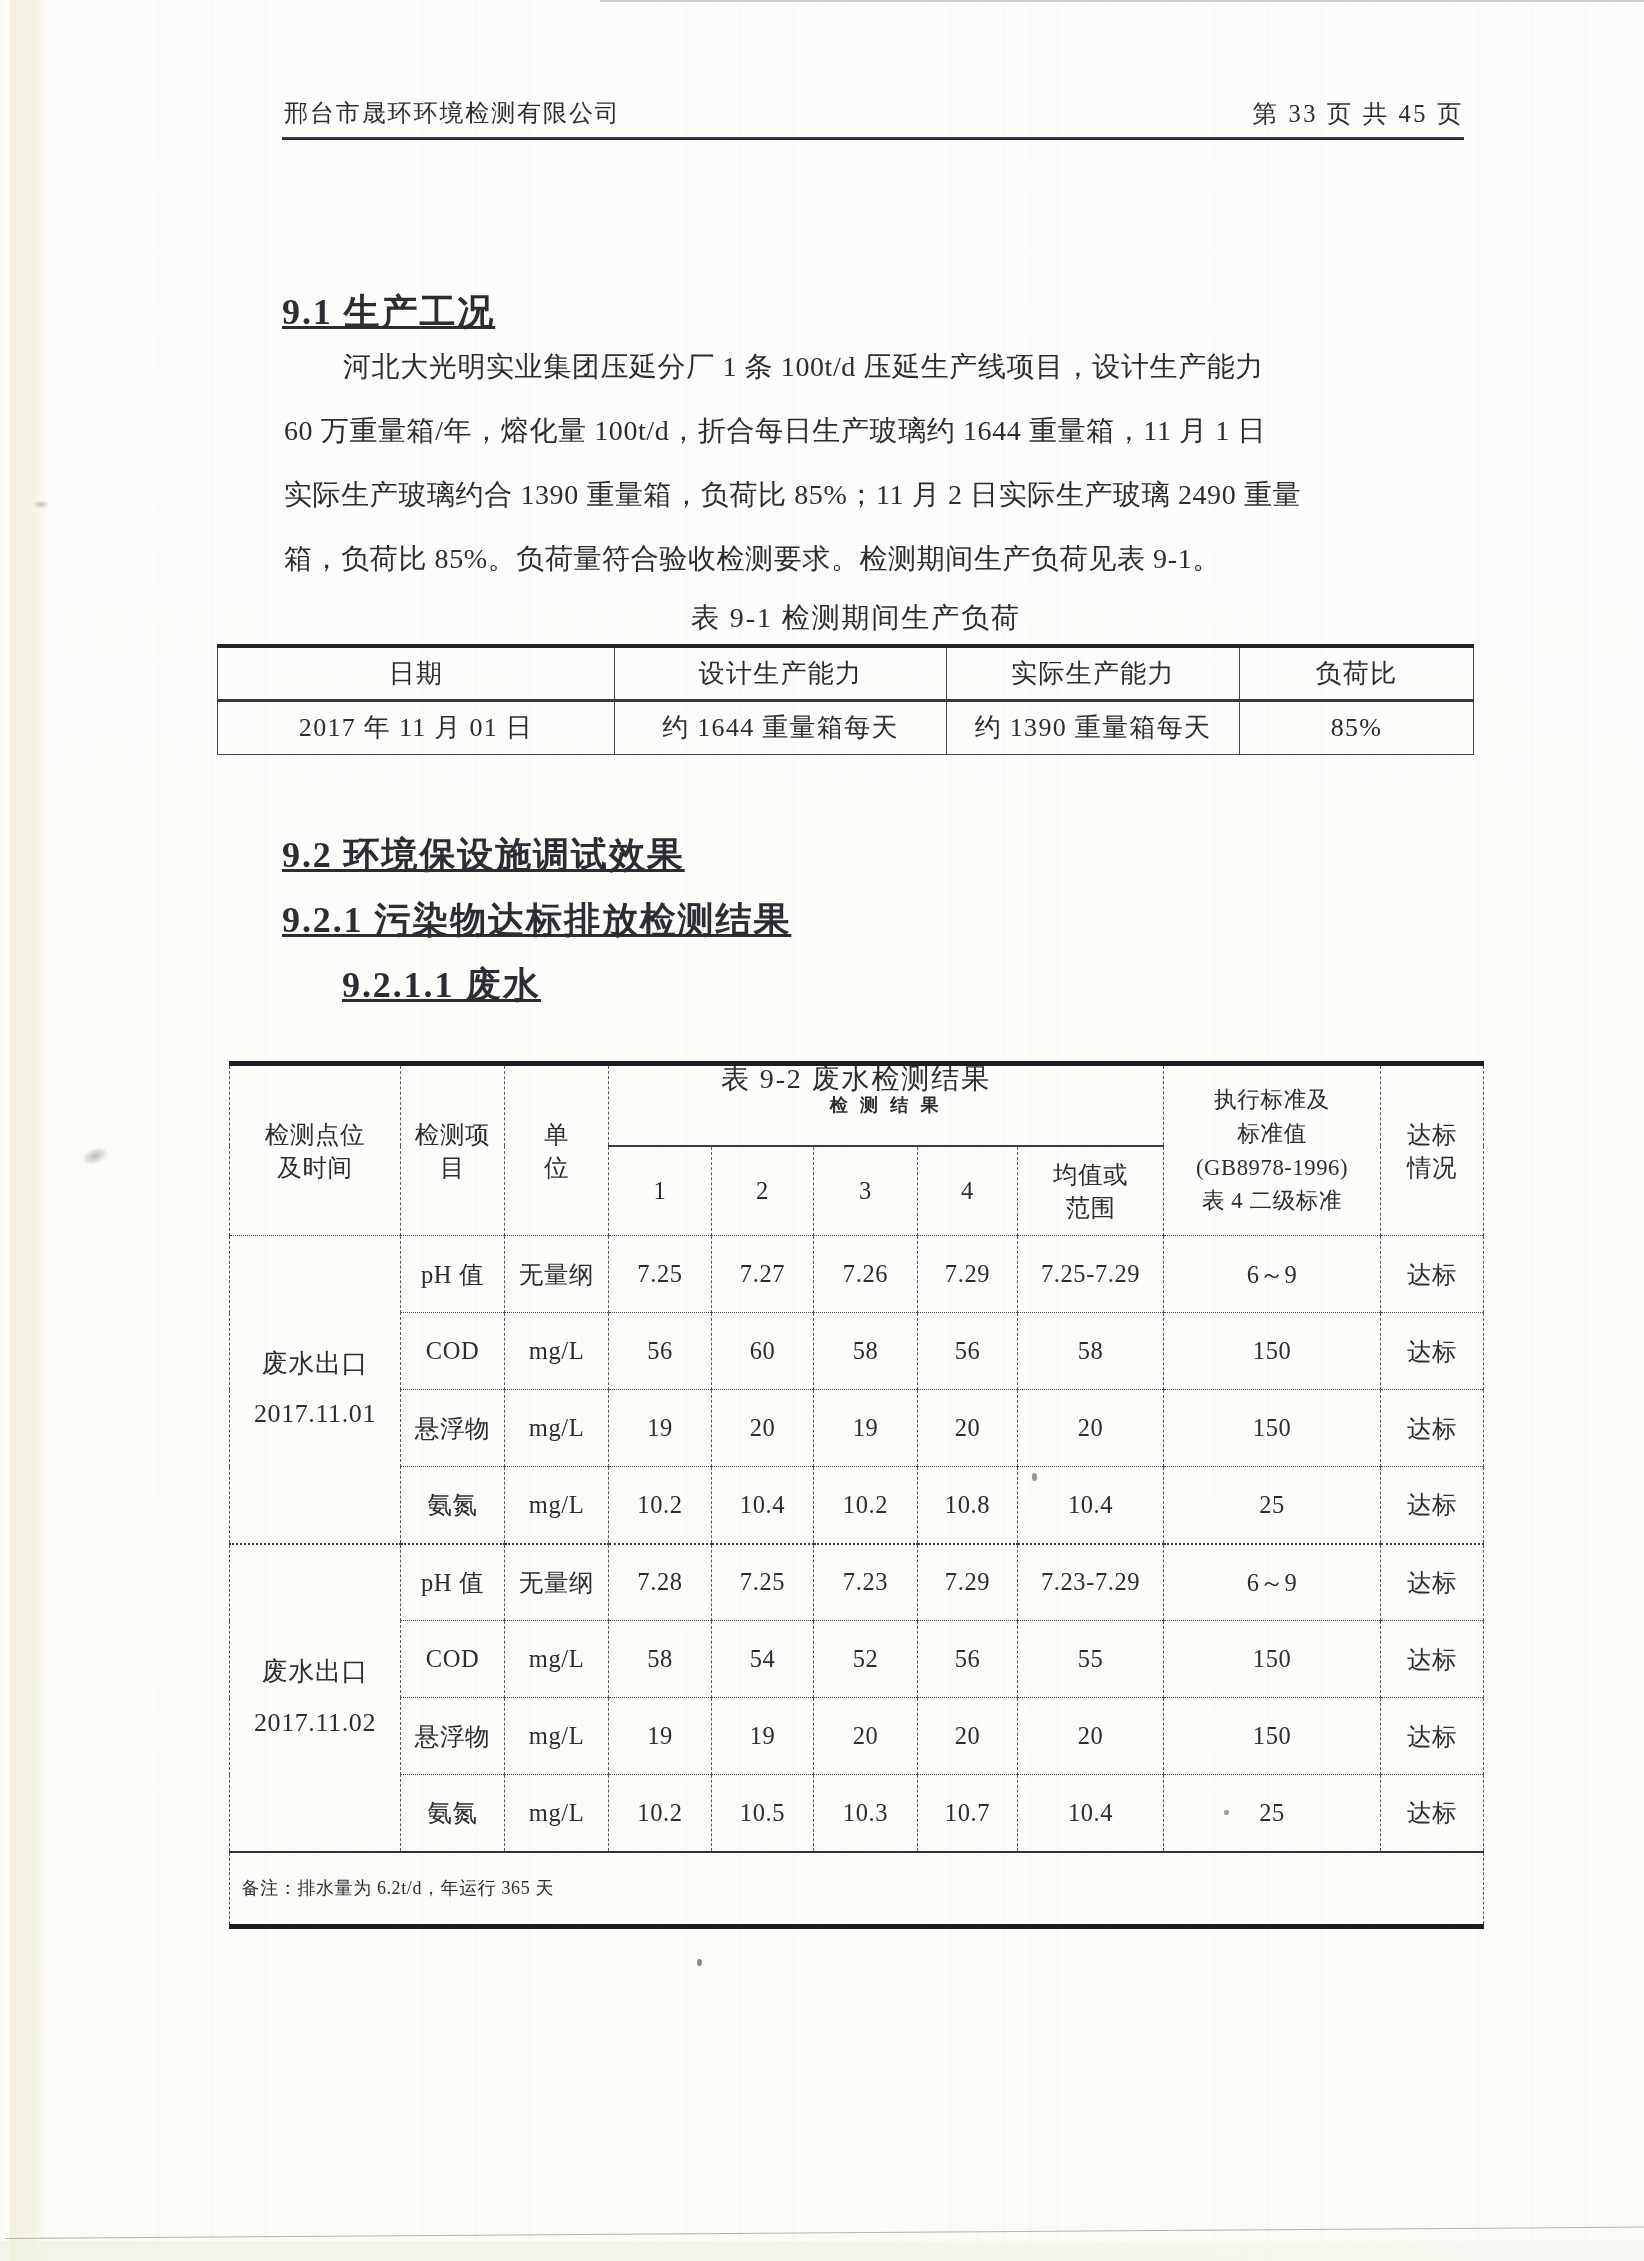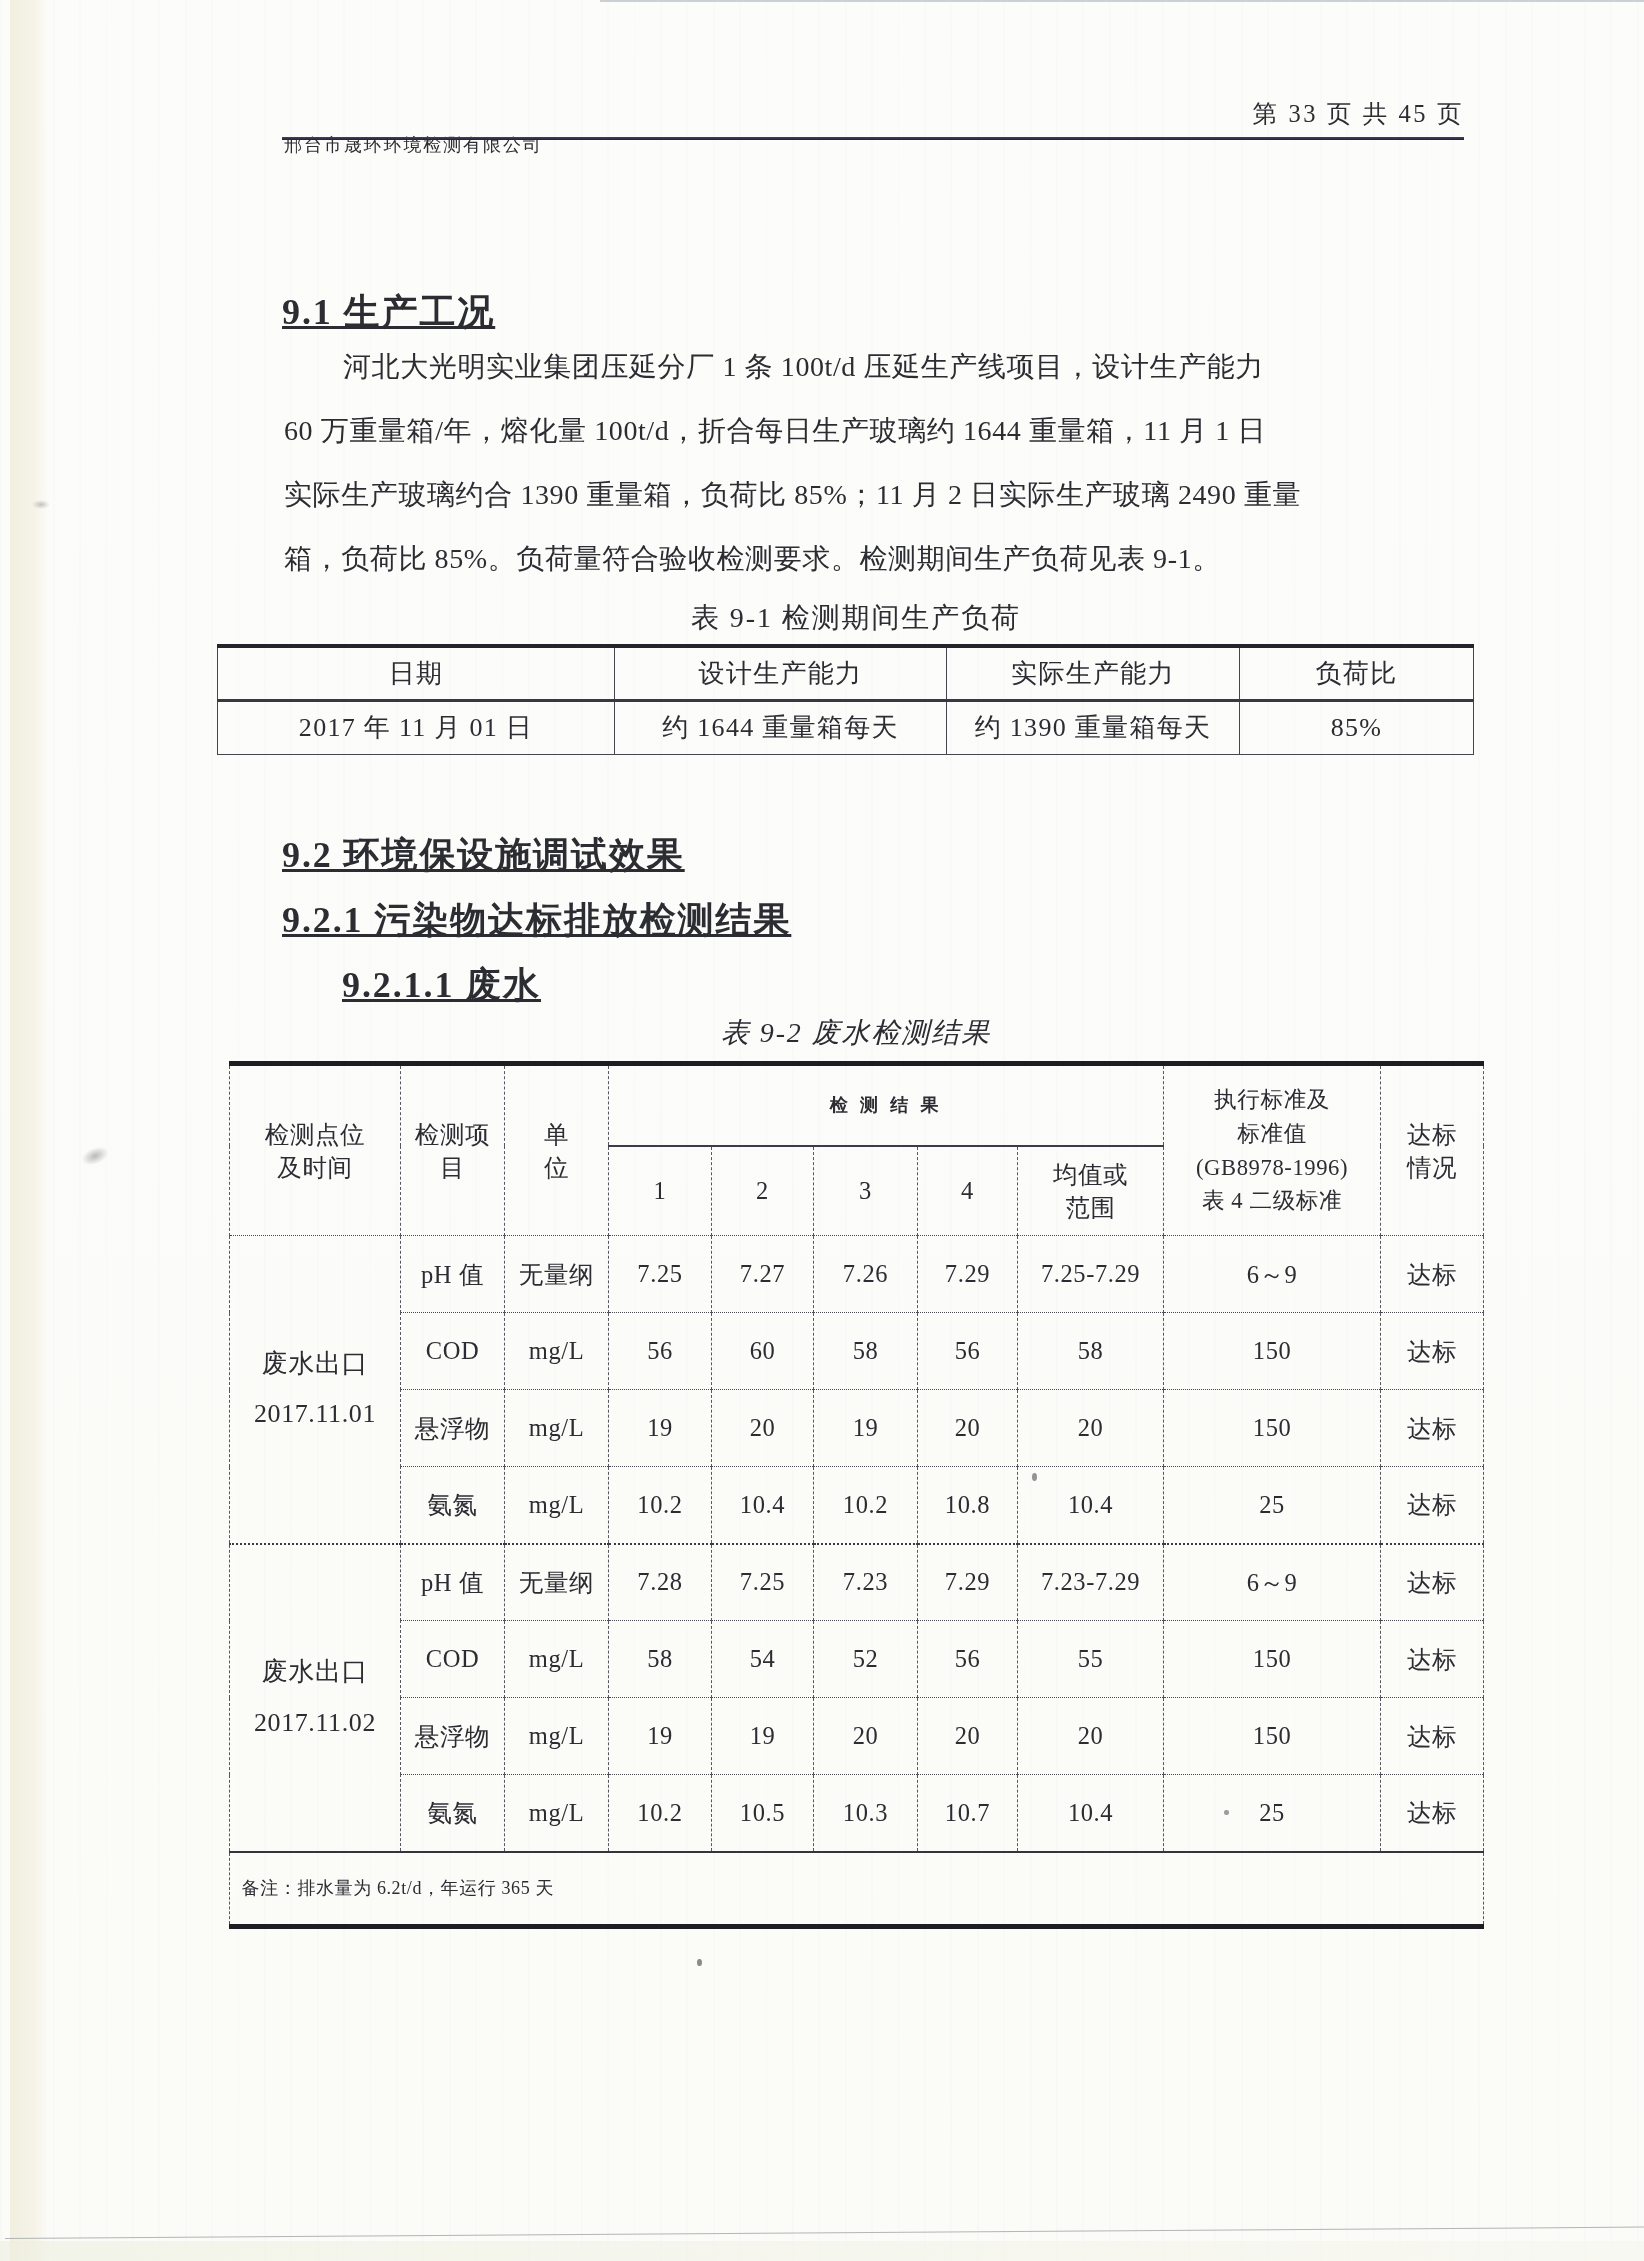--- a/index.html
+++ b/index.html
@@ -22,37 +22,37 @@
   .edge-bottom-strip{position:absolute;left:0;top:2241px;width:1645px;height:20.6px;
     background:linear-gradient(90deg,#edefdf,#f6f6ee);opacity:.6;}
   .smudge-a{position:absolute;left:81px;top:1148px;width:28px;height:15.5px;
     background:radial-gradient(closest-side,rgba(118,122,118,.5),rgba(118,122,118,0));transform:rotate(-22deg);}
   .smudge-b{position:absolute;left:32px;top:500px;width:18px;height:9px;
     background:radial-gradient(closest-side,rgba(128,128,134,.45),rgba(128,128,134,0));}
   .speck-1{position:absolute;left:1032px;top:1473px;width:5.2px;height:8.4px;background:rgba(62,62,72,.55);border-radius:50%;}
   .speck-2{position:absolute;left:1224px;top:1810px;width:4.5px;height:4.5px;background:rgba(62,62,72,.5);border-radius:50%;}
   .speck-3{position:absolute;left:697px;top:1959px;width:4.5px;height:7px;background:rgba(70,66,50,.6);border-radius:50%;}
   
-  .header-company{position:absolute;left:284px;top:97px;font-size:18px;letter-spacing:1.9px;margin-top:36px;}
+  .header-company{position:absolute;left:284px;top:97px;font-size:24px;letter-spacing:1.9px;}
   .header-page{position:absolute;left:284px;top:97px;width:1180px;text-align:right;font-size:24.5px;letter-spacing:2.6px;}
   .header-rule{position:absolute;left:282px;top:137px;width:1182px;height:3.2px;
     background:linear-gradient(#44445a,#20203a);}
   
   .doc-title{position:absolute;left:282px;top:193px;font-size:41px;font-weight:bold;letter-spacing:3.2px;}
   .h2x{position:absolute;font-size:36px;font-weight:bold;letter-spacing:1.9px;text-decoration:underline;}
   .h91{left:282px;top:288px;}
   .h92{left:282px;top:831px;}
   .h921{left:282px;top:896px;}
   .h9211{left:342px;top:961px;}
   .para{position:absolute;left:284px;top:335px;width:1187px;font-size:28px;}
   .para .pline{height:64px;display:flex;align-items:center;white-space:nowrap;letter-spacing:0.6px;}
   .para .pline.indent{padding-left:59px;}
   .caption{position:absolute;left:229px;width:1254px;text-align:center;font-size:28px;letter-spacing:1.9px;}
   .cap1{top:599px;}
-  .cap2{top:1014px;font-style:italic;}
+  .cap2{top:1060px;}
   
   .t1{position:absolute;left:217px;top:644px;width:1256px;
     border-collapse:collapse;table-layout:fixed;font-size:26px;
     border:1.9px solid #41414b;border-top:4.5px solid #24242b;}
   .t1 th,.t1 td{border:1.3px solid #45454f;text-align:center;vertical-align:middle;
     font-weight:normal;padding:0;letter-spacing:1.3px;}
   .t1 thead th{border-bottom:3.2px solid #383842;}
   .t1 tr{height:54px;}
   
   .t2{position:absolute;left:229px;top:1061px;width:1254px;

